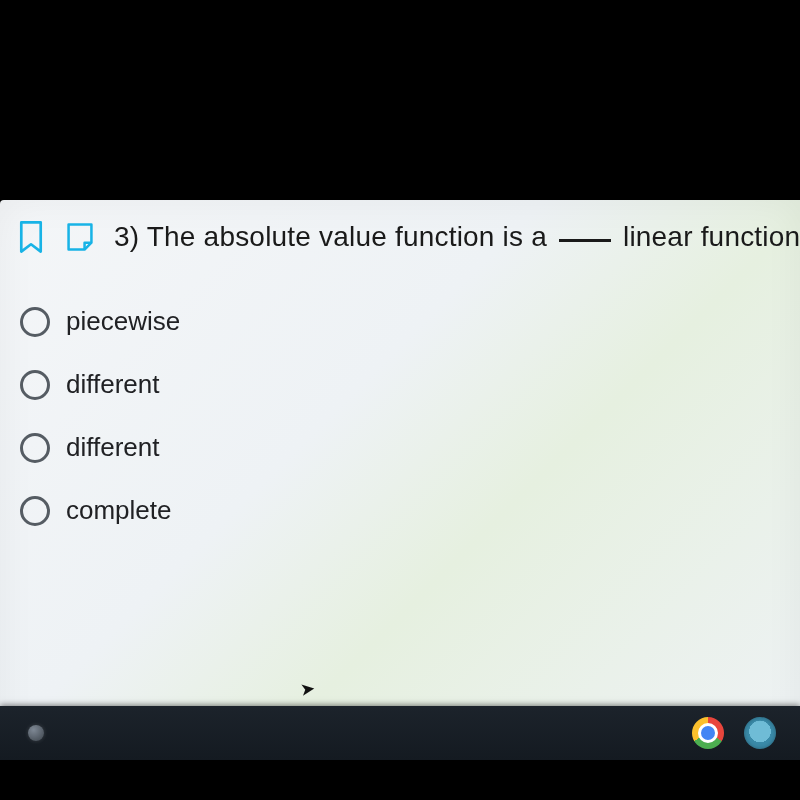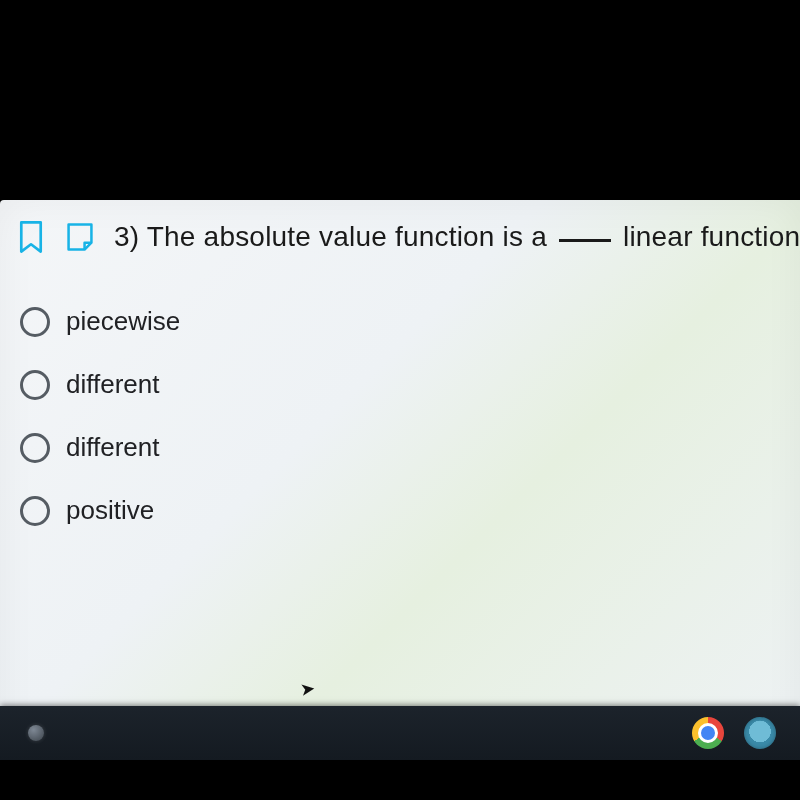--- a/index.html
+++ b/index.html
@@ -141,21 +141,21 @@
     <div class="option-row">
       <div class="radio"></div>
       <div class="option-label">different</div>
     </div>
     <div class="option-row">
       <div class="radio"></div>
       <div class="option-label">different</div>
     </div>
     <div class="option-row">
       <div class="radio"></div>
-      <div class="option-label">positive</div>
+      <div class="option-label">complete</div>
     </div>
   </div>
 
   <div class="cursor">➤</div>
 
   <div class="shelf">
     <div class="launcher"></div>
     <div class="tray">
       <div class="tray-icon chrome"></div>
       <div class="tray-icon camera"></div>

